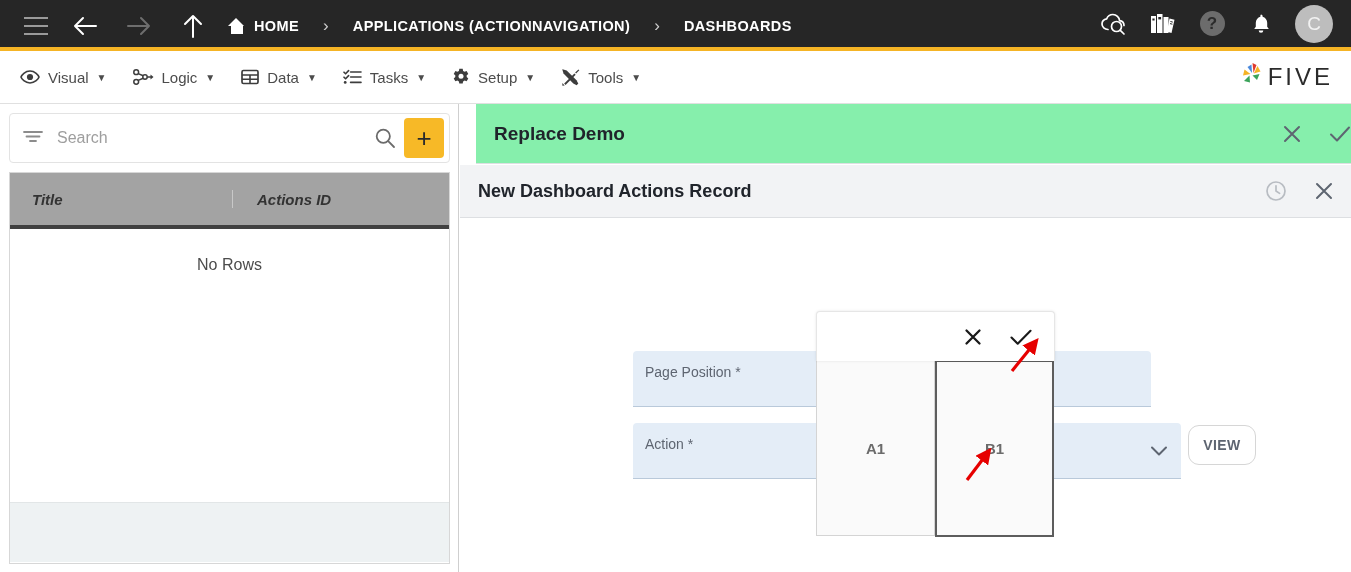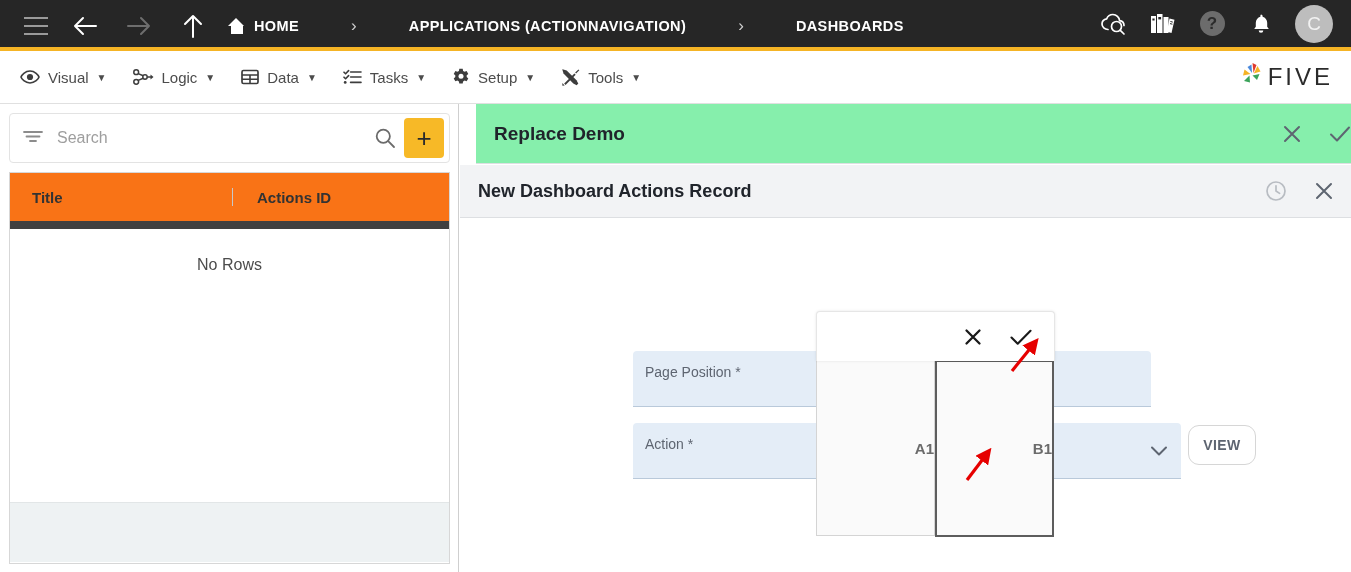--- a/index.html
+++ b/index.html
@@ -22,21 +22,21 @@
     position: absolute; left: 0; bottom: 0; width: 100%; height: 4px;
     background: #f5b425;
   }
   .tb-icon {
     display: flex; align-items: center; justify-content: center;
     color: #ffffff; cursor: pointer;
   }
   .hamburger { width: 24px; height: 18px; margin-left: 24px; display:flex; flex-direction:column; justify-content:space-between; }
   .hamburger span { display:block; height:2px; background:#9a9a9a; width:100%; }
   .arrow-btn { width: 34px; height: 34px; margin-left: 20px; font-size: 25px; line-height: 1; }
-  .crumbs { display: flex; align-items: center; margin-left: 18px; gap: 28px; }
+  .crumbs { display: flex; align-items: center; margin-left: 18px; }
   .crumb {
     display: flex; align-items: center; gap: 9px;
     font-size: 14.5px; font-weight: bold; letter-spacing: .4px;
     color: #ffffff; cursor: pointer; white-space: nowrap;
   }
   .crumb-sep { color: #cfcfcf; font-size: 17px; margin: 0 24px; }
   .home-glyph {
     width: 17px; height: 16px; position: relative; display:inline-block;
   }
   .home-glyph:before {
@@ -98,22 +98,22 @@
   .add-btn {
     width: 40px; height: 40px; margin-right: 5px; background: #f7b927; border-radius: 4px;
     display:flex; align-items:center; justify-content:center; cursor:pointer;
     color: #2b2b2b; font-size: 26px; line-height: 1; font-weight: 300;
   }
   .grid-box {
     position: absolute; left: 9px; top: 68px; width: 441px; height: 392px;
     border: 1px solid #d7d7d7; background: #fff; overflow: hidden;
   }
   .grid-head {
-    height: 56px; background: #f97316; display: flex; align-items: center;
-    border-bottom: 8px solid #404040; position: relative;
+    height: 56px; background: #a3a3a3; display: flex; align-items: center;
+    border-bottom: 4px solid #404040; position: relative; font-style: italic;
   }
   .gh-cell { font-size: 15px; font-weight: bold; color: #333; }
   .gh-title { margin-left: 22px; width: 200px; }
   .gh-sep { width:1px; height: 18px; background:#c8c8c8; }
   .gh-action { margin-left: 24px; }
   .grid-body { height: 273px; background:#fff; position: relative; }
   .no-rows {
     position:absolute; left: 0; right: 0; top: 27px; text-align: center;
     font-size: 16px; color: #4c4c4c;
   }
@@ -166,21 +166,21 @@
     box-shadow: 0 0 3px rgba(0,0,0,.10);
     display:flex; align-items:center; justify-content:flex-end; z-index: 20;
   }
   .picker-btn { width: 34px; height: 34px; display:flex; align-items:center; justify-content:center; cursor:pointer; }
   .picker-btn.x { margin-right: 14px; }
   .picker-btn.check { margin-right: 16px; }
 
   .cells { position:absolute; left: 816px; top: 360px; z-index: 19; display:flex; }
   .cell {
     position: relative; background: #fafafa;
-    display:flex; align-items:center; justify-content:flex-end;
+    display:flex; align-items:center; justify-content:center;
     font-size: 15px; font-weight: bold; color: #6b6b6b;
     cursor: pointer;
   }
   .cell-a1 { width: 119px; height: 176px; border: 1px solid #d4d4d4; }
   .cell-b1 { width: 119px; height: 177px; border: 2px solid #5d5d5d; margin-left: 0; }
 
   .anno { position:absolute; left:0; top:0; width: 1351px; height: 572px; pointer-events:none; z-index: 40; }
 </style>
 </head>
 <body>

